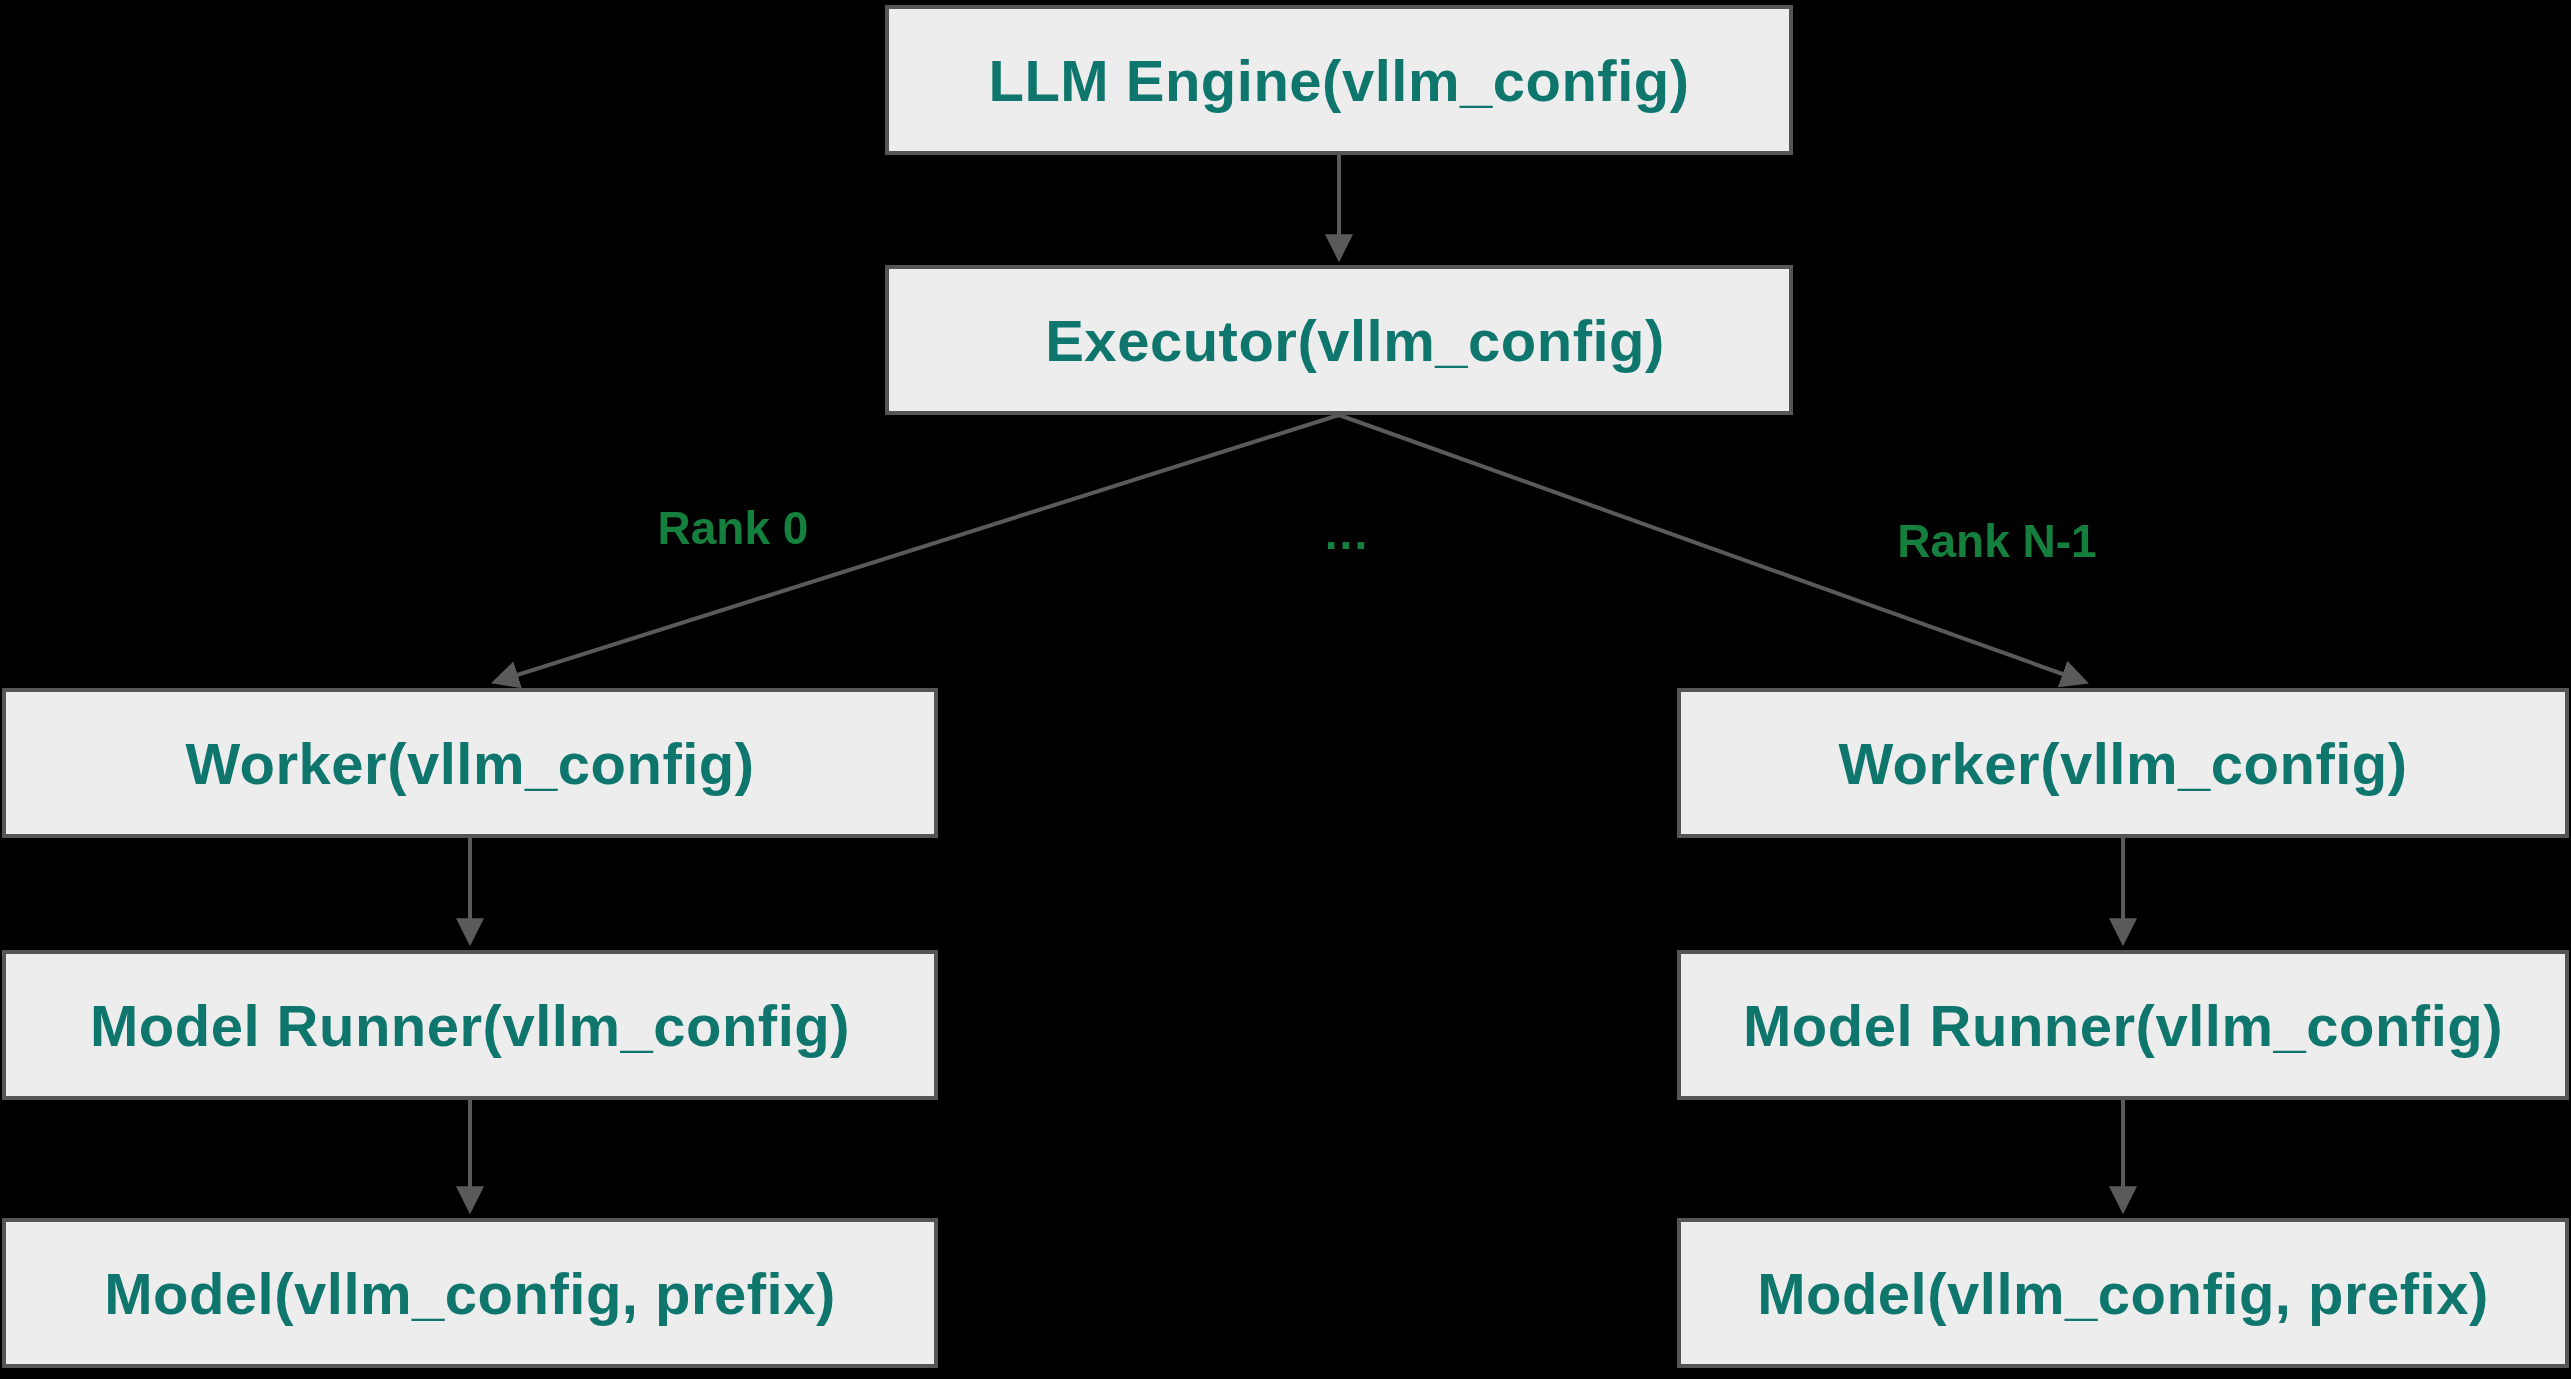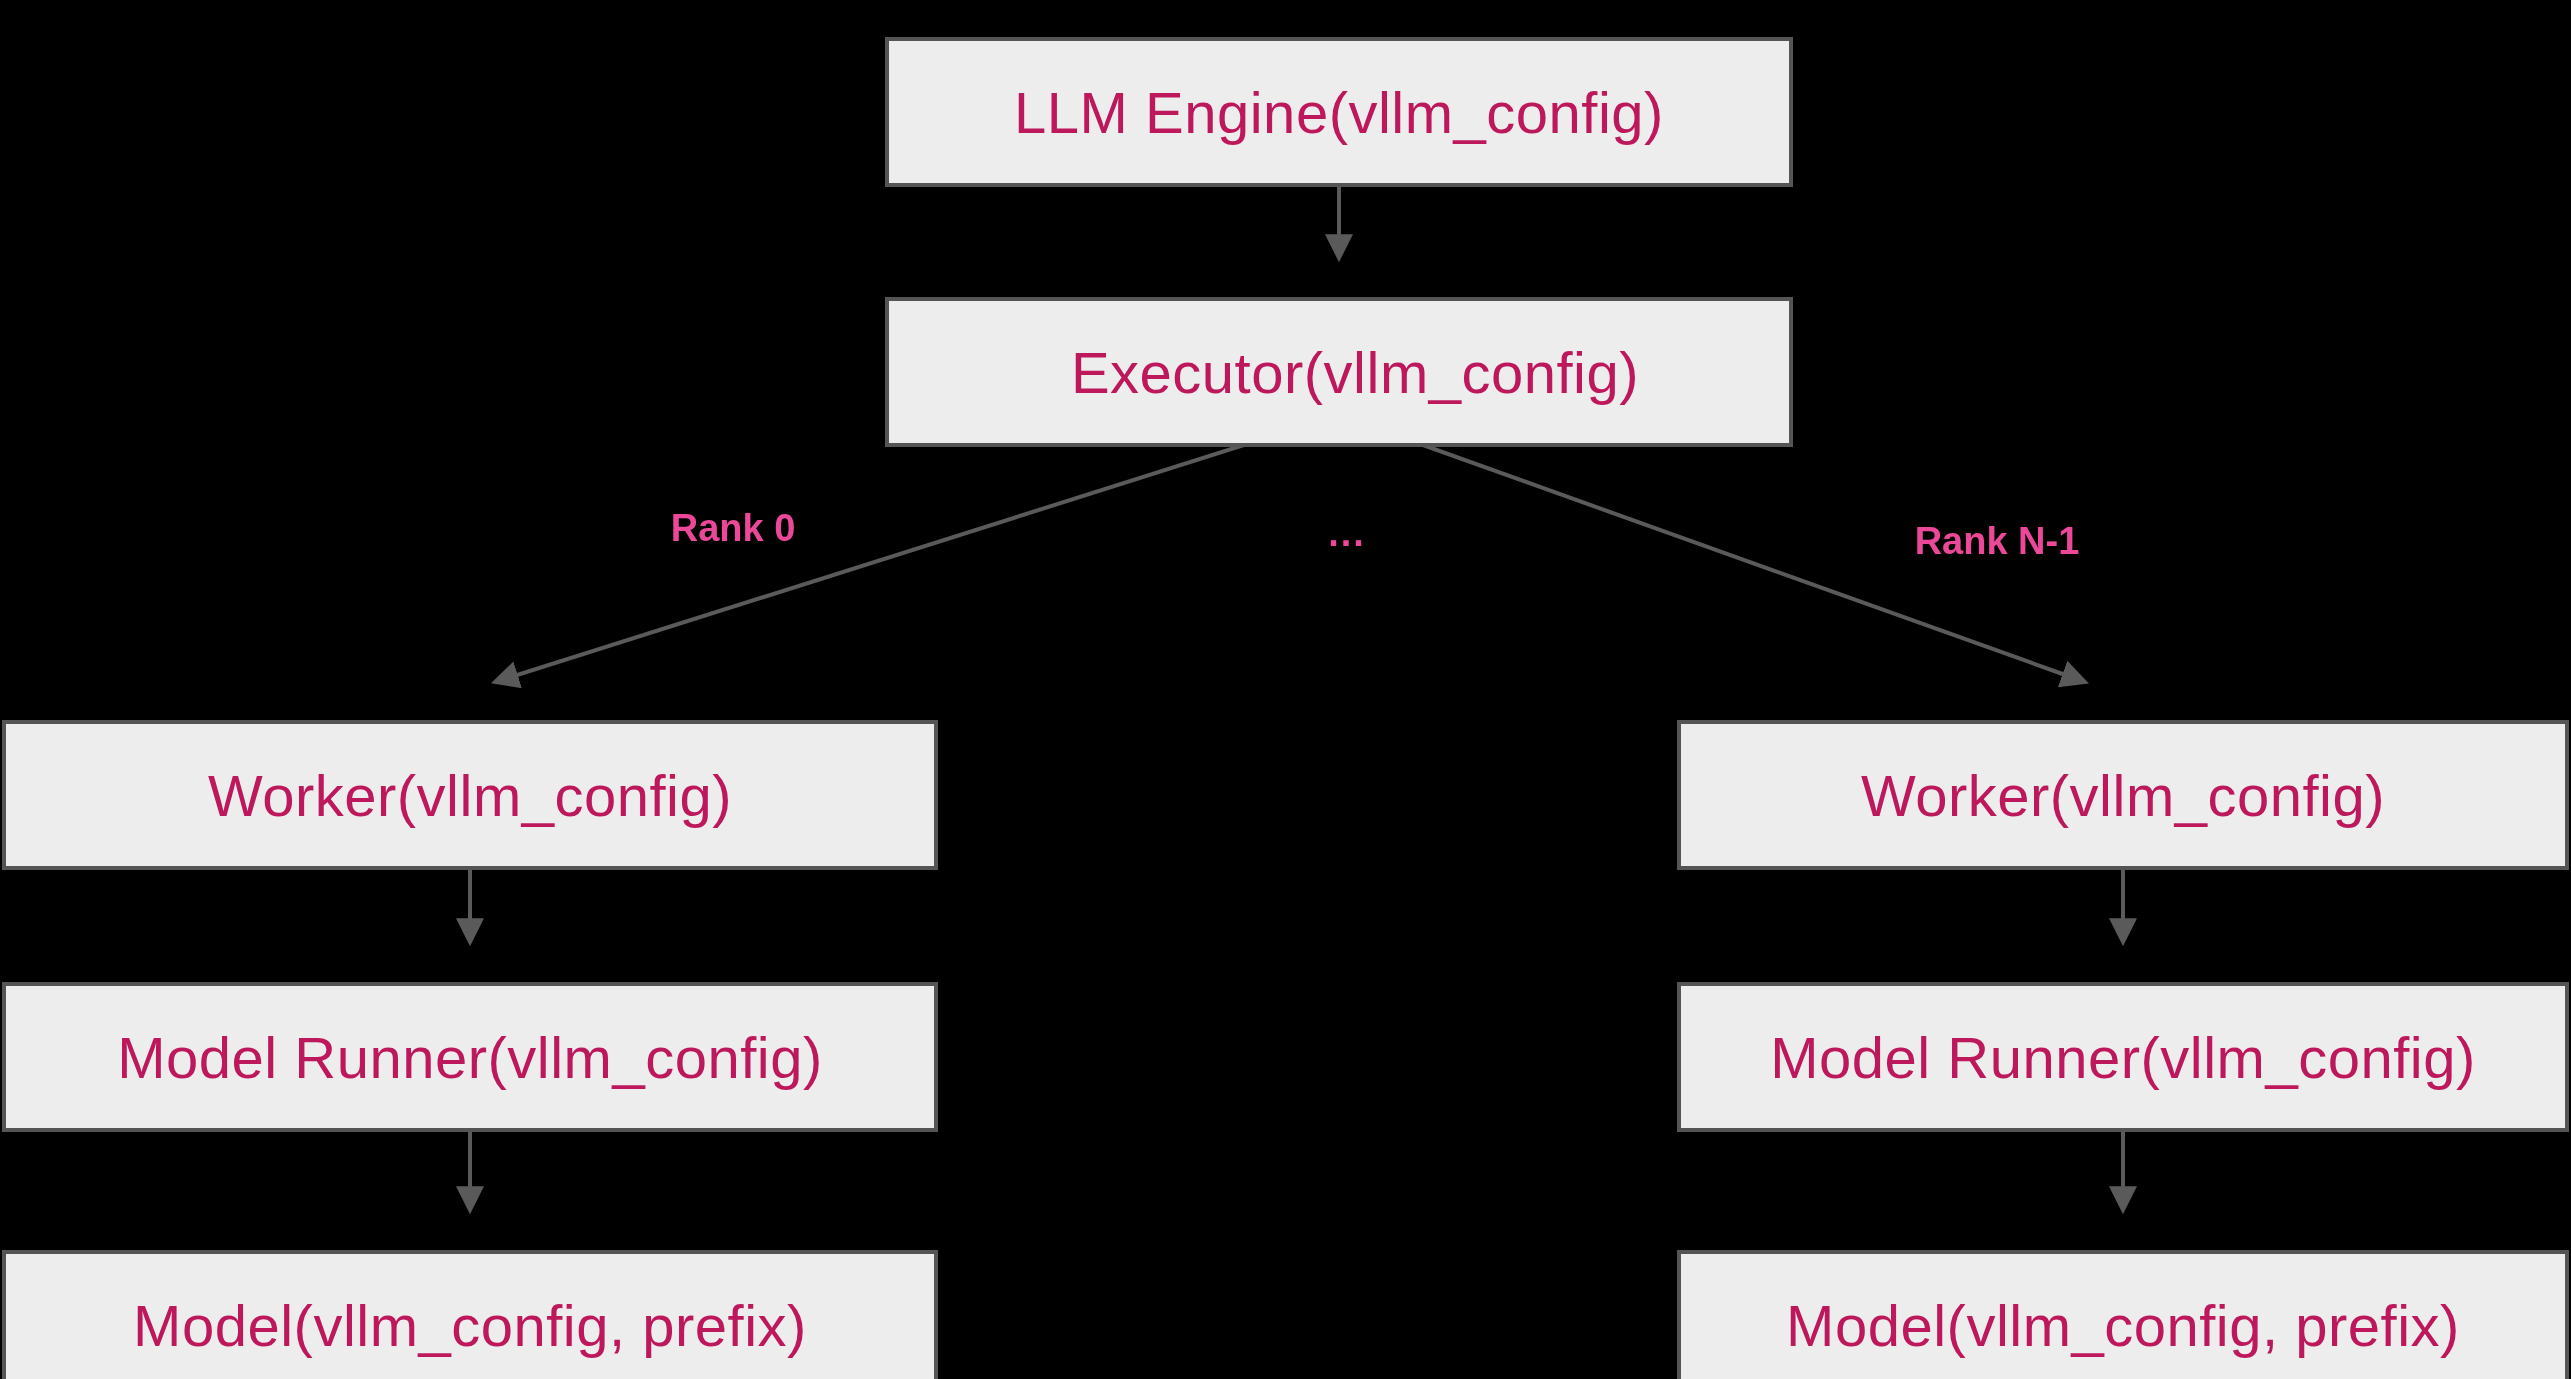--- a/index.html
+++ b/index.html
@@ -21,43 +21,42 @@
     top: 0;
     width: 2571px;
     height: 1379px;
     pointer-events: none;
   }
   .node {
     position: absolute;
     box-sizing: border-box;
     background: #ededed;
     border: 4px solid #555555;
-    color: #be185d;
+    color: #0f766e;
     font-size: 58px;
-    font-weight: 400;
+    font-weight: 700;
     letter-spacing: 0.5px;
     display: flex;
     align-items: center;
     justify-content: center;
     white-space: nowrap;
-    margin-top: 32px;
   }
   .node-engine   { left: 885px;  top: 5px;    width: 908px; height: 150px; }
   .node-executor { left: 885px;  top: 265px;  width: 908px; height: 150px; padding-left: 32px; }
   .node-worker-l { left: 2px;    top: 688px;  width: 936px; height: 150px; }
   .node-runner-l { left: 2px;    top: 950px;  width: 936px; height: 150px; }
   .node-model-l  { left: 2px;    top: 1218px; width: 936px; height: 150px; }
   .node-worker-r { left: 1677px; top: 688px;  width: 892px; height: 150px; }
   .node-runner-r { left: 1677px; top: 950px;  width: 892px; height: 150px; }
   .node-model-r  { left: 1677px; top: 1218px; width: 892px; height: 150px; }
   .edge-label {
     position: absolute;
     transform: translate(-50%, -50%);
-    color: #ec4899;
-    font-size: 38px;
+    color: #15803d;
+    font-size: 46px;
     font-weight: 700;
     white-space: nowrap;
   }
   .label-rank0 { left: 733px;  top: 528px; }
   .label-dots  { left: 1347px; top: 533px; letter-spacing: 2px; }
   .label-rankn { left: 1997px; top: 528px; margin-top: 13px; }
 </style>
 </head>
 <body>
 

